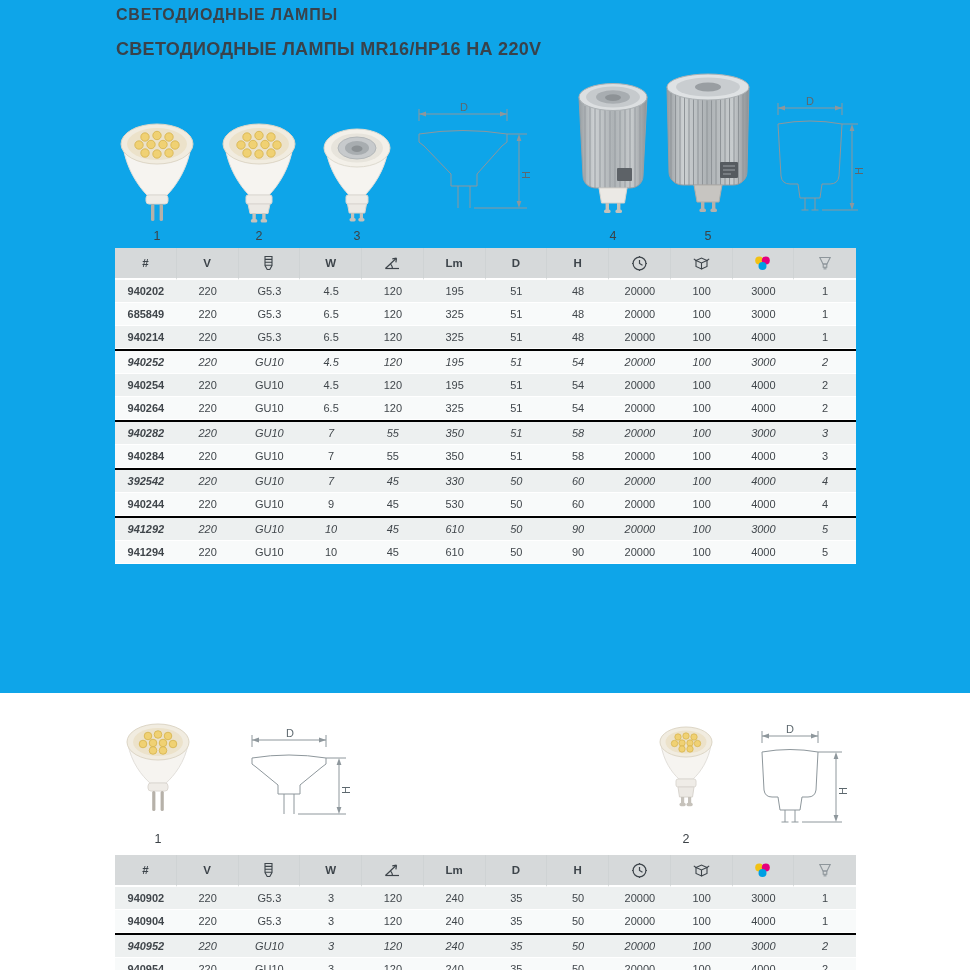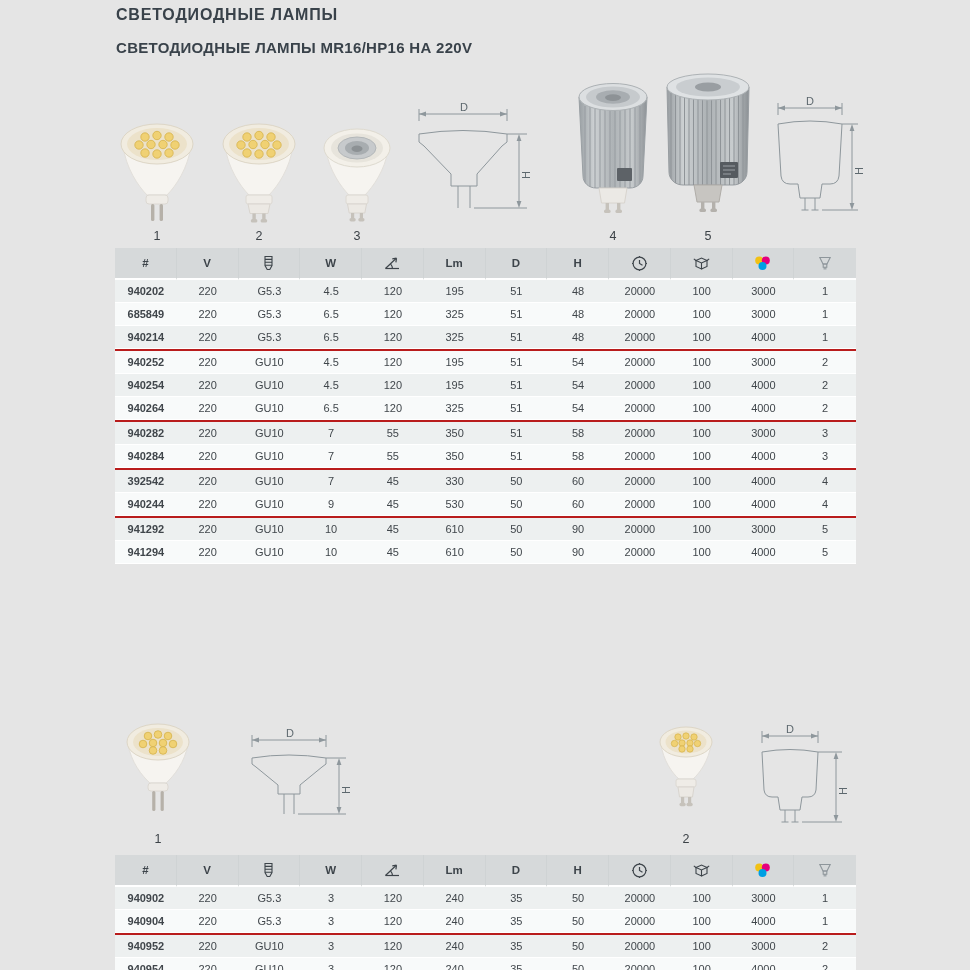--- a/index.html
+++ b/index.html
@@ -1,33 +1,33 @@
 <!DOCTYPE html>
 <html><head>
 <meta charset="utf-8">
 <style>
   html,body{margin:0;padding:0;width:970px;height:970px;background:#fff;overflow:hidden;
     font-family:"Liberation Sans",sans-serif;}
-  .page{position:absolute;left:0;top:0;width:970px;height:970px;background:#e5e5e5;}
+  .page{position:absolute;left:0;top:0;width:970px;height:693px;background:#0ea5e9;}
   .title{position:absolute;left:116px;top:6px;font-size:16px;font-weight:bold;letter-spacing:.8px;color:#39424a;margin:0;}
-  .subtitle{position:absolute;left:116px;font-size:15px;font-weight:bold;letter-spacing:.3px;color:#39424a;margin:0;}
+  .subtitle{position:absolute;left:116px;font-size:18px;font-weight:bold;letter-spacing:.3px;color:#39424a;margin:0;}
   #subtitle1{top:39px;}
   #subtitle2{top:641px;}
   .fig{position:absolute;}
   .num{position:absolute;width:14px;text-align:center;font-size:12.5px;color:#3c4247;}
   table.spec{position:absolute;left:115px;width:741px;border-collapse:separate;border-spacing:0;table-layout:fixed;}
   #table1{top:248px;}
   #table2{top:855px;}
   table.spec th{background:#d6d9da;height:30px;padding:0;text-align:center;vertical-align:middle;
     font-size:11.5px;font-weight:bold;color:#3d444a;border-bottom:2px solid #fff;border-right:1px solid #cfd3d4;}
   table.spec th:last-child{border-right:none;}
   table.spec td{height:22px;padding:0;text-align:center;vertical-align:middle;font-size:11px;color:#40464b;border-bottom:1px solid #fff;}
   table.spec tbody tr:nth-child(odd) td{background:#edf0f0;}
   table.spec tbody tr:nth-child(even) td{background:#f8fafa;}
-  table.spec tr.group-start td{border-top:2px solid #b91c1c;}
+  table.spec tr.group-start td{border-top:2px solid #000000;font-style:italic;}
   td.col-art{font-weight:bold;color:#2f353a;}
   .fig svg{display:block;}
   th svg{display:inline-block;vertical-align:middle;}
 </style>
 </head>
 <body>
 
 <div class="page">
 
   <h1 class="title">СВЕТОДИОДНЫЕ ЛАМПЫ</h1>

